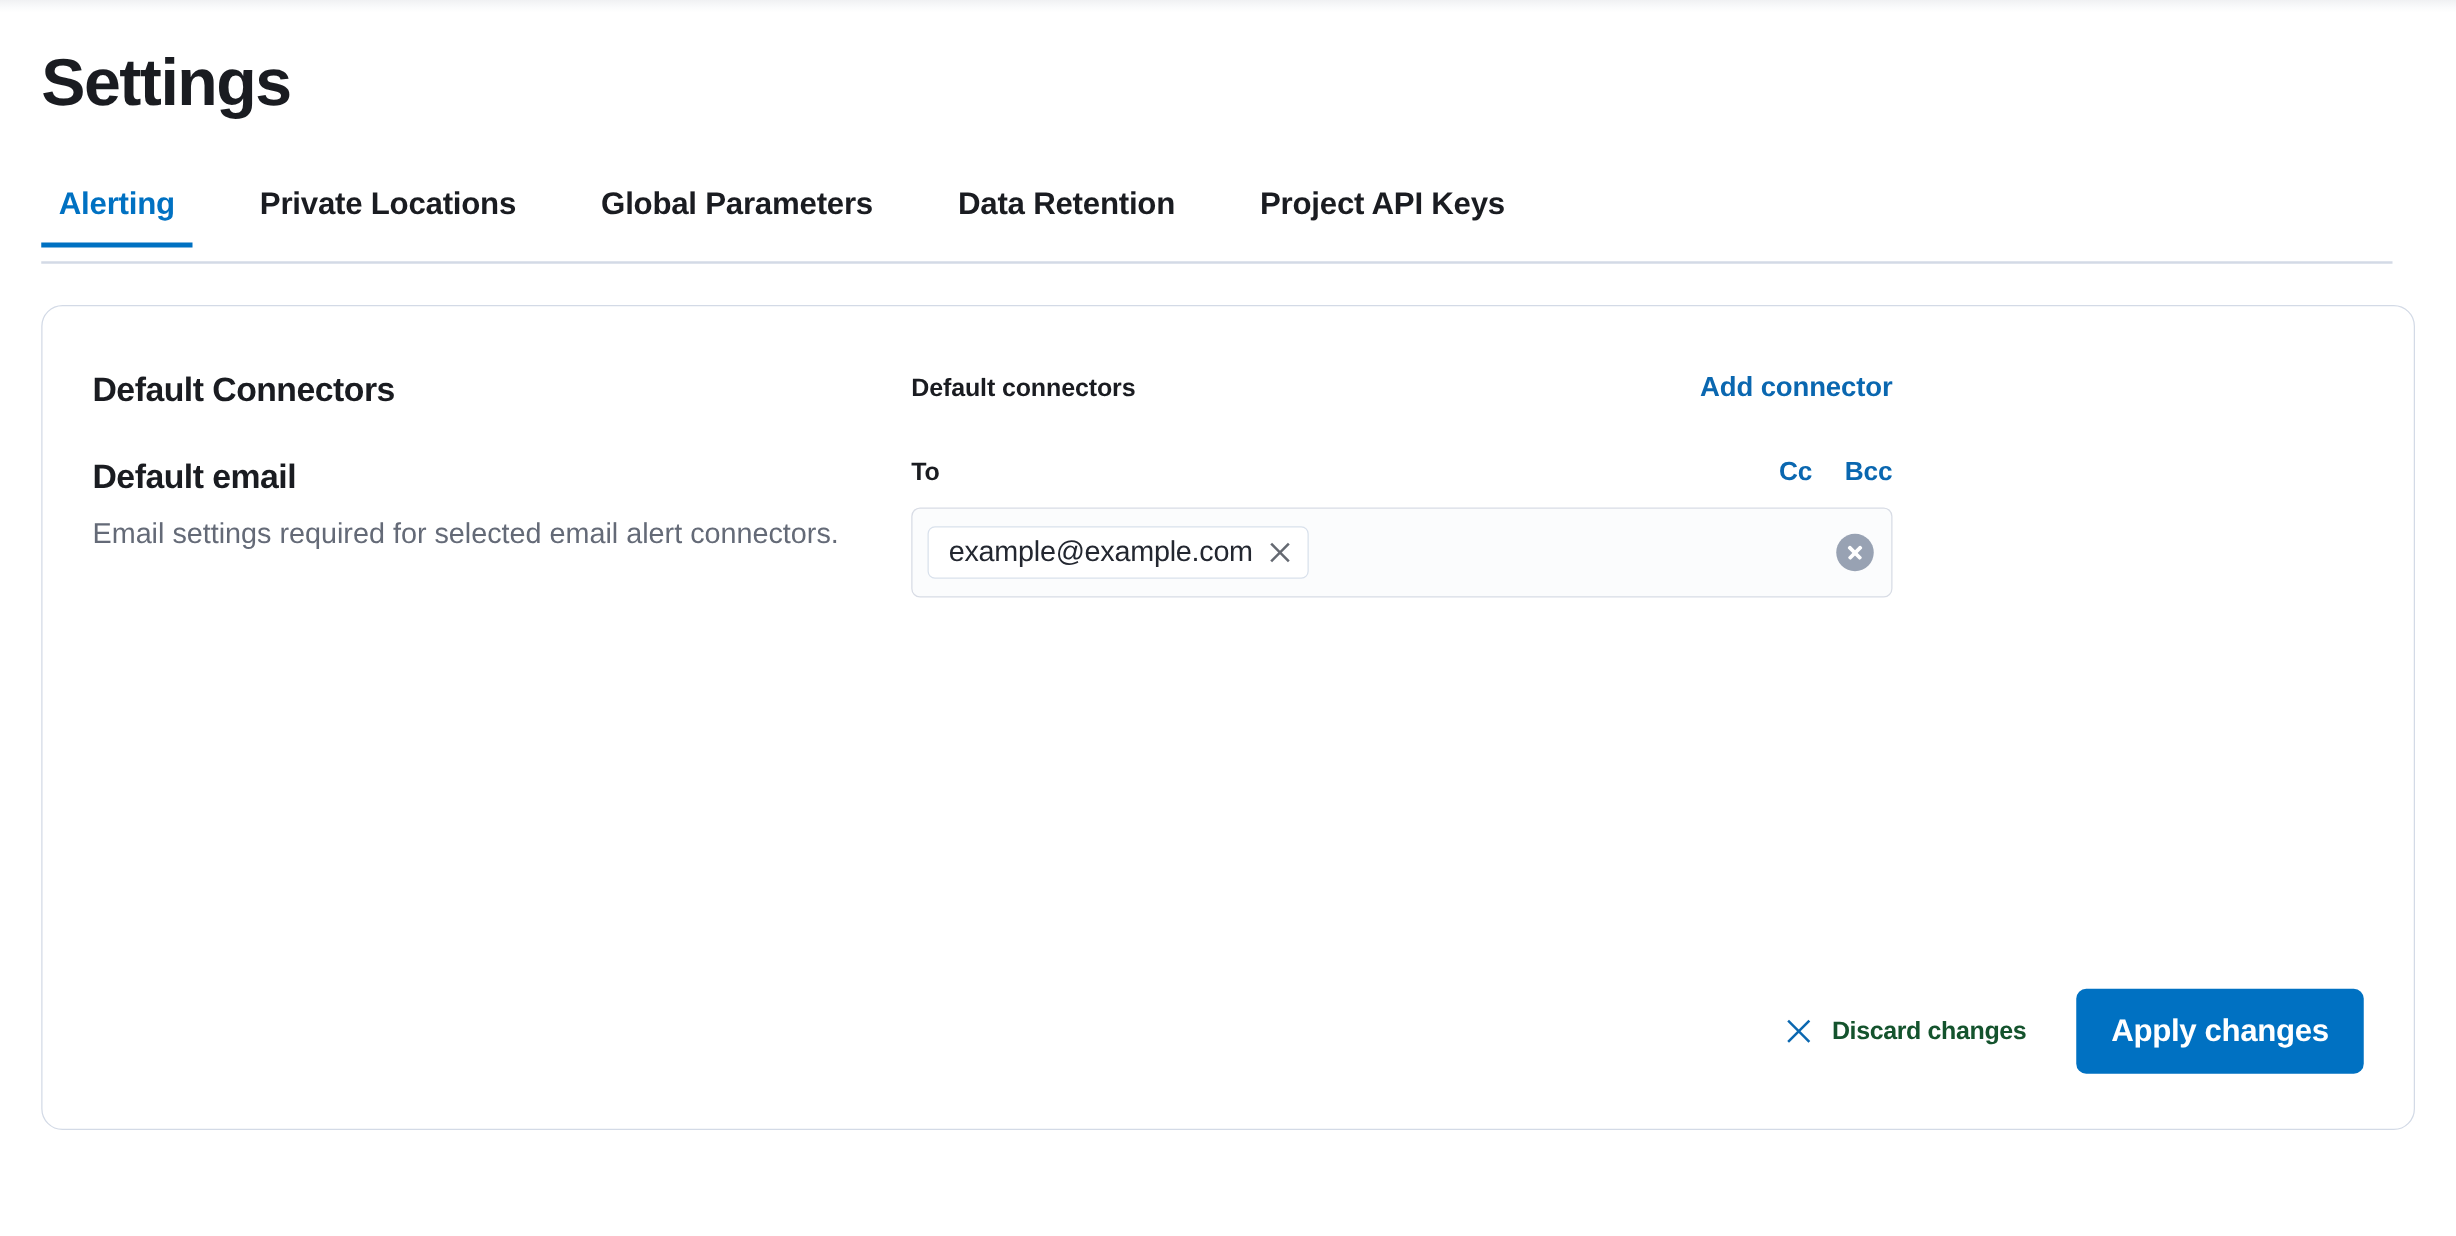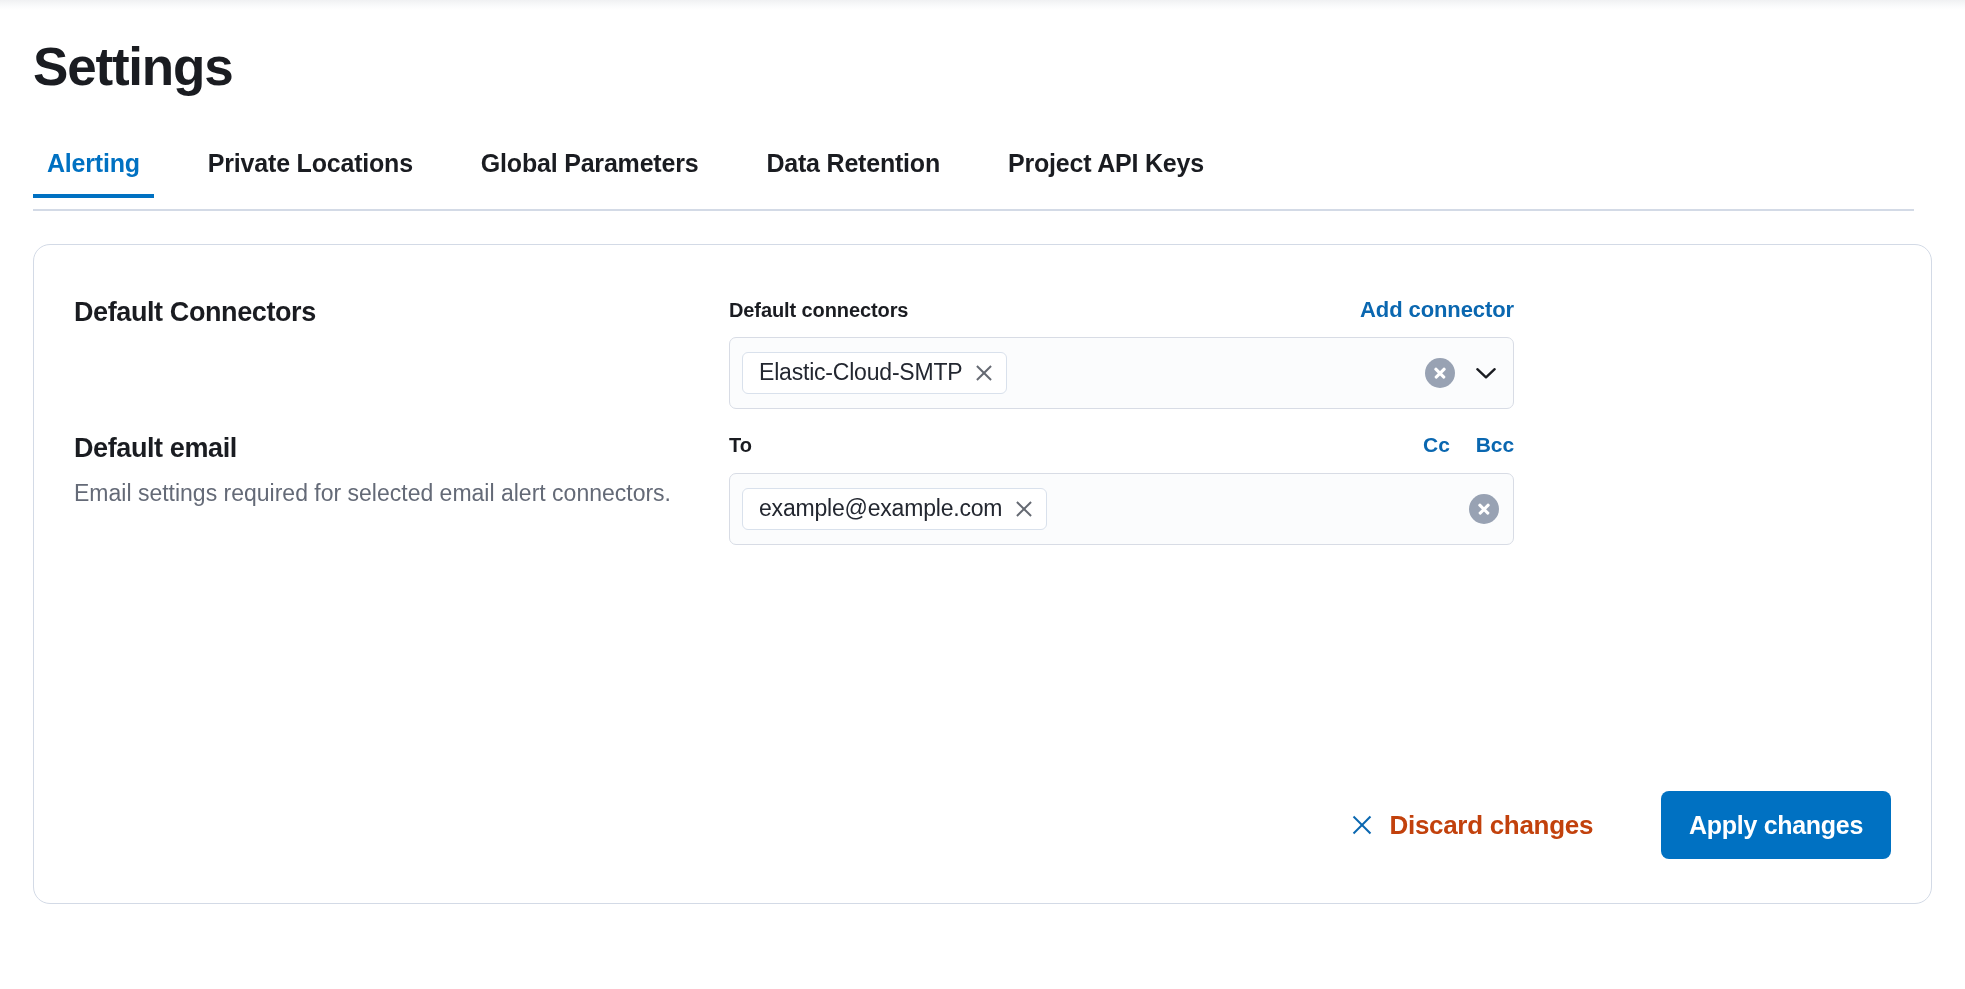--- a/index.html
+++ b/index.html
@@ -213,23 +213,23 @@
     right: 40px;
     bottom: 44px;
     display: flex;
     align-items: center;
     gap: 30px;
   }
   .btn-empty {
     display: inline-flex;
     align-items: center;
     gap: 16px;
-    font-size: 26px;
-    font-weight: 700;
-    color: #c2410c;
+    font-size: 20px;
+    font-weight: 700;
+    color: #14532d;
     cursor: pointer;
     letter-spacing: -0.3px;
     padding: 6px 10px;
     background: transparent;
     border: none;
     font-family: inherit;
   }
   .x-icon {
     width: 22px; height: 22px;
     position: relative; flex: none;
@@ -247,21 +247,20 @@
     color: #ffffff;
     border: none;
     border-radius: 8px;
     font-size: 25px;
     font-weight: 700;
     letter-spacing: -0.3px;
     padding: 0 28px;
     height: 68px;
     cursor: pointer;
     font-family: inherit;
-    margin-left: 28px;
   }
 </style>
 </head>
 <body>
 
 <div class="top-band"></div>
 
 <div class="page">
 
   <h1 class="page-title">Settings</h1>
@@ -289,34 +288,20 @@
     <div class="section">
       <div class="sec-left">
         <h2 class="sec-title">Default Connectors</h2>
       </div>
       <div class="sec-right">
         <div class="field-head">
           <span class="field-label">Default connectors</span>
           <span class="field-actions">
             <span class="link">Add connector</span>
           </span>
-        </div>
-        <div class="combo">
-          <div class="chips">
-            <span class="chip">
-              <span>Elastic-Cloud-SMTP</span>
-              <span class="chip-x"></span>
-            </span>
-          </div>
-          <div class="combo-tools">
-            <span class="clear-btn"></span>
-            <svg class="chevron" viewBox="0 0 24 24" fill="none">
-              <path d="M4 8.5 L12 16 L20 8.5" stroke="#1a1c21" stroke-width="2.2" stroke-linecap="round" stroke-linejoin="round"></path>
-            </svg>
-          </div>
         </div>
       </div>
     </div>
 
     <div class="section">
       <div class="sec-left">
         <h2 class="sec-title">Default email</h2>
         <p class="sec-desc">Email settings required for selected email alert connectors.</p>
       </div>
       <div class="sec-right">

